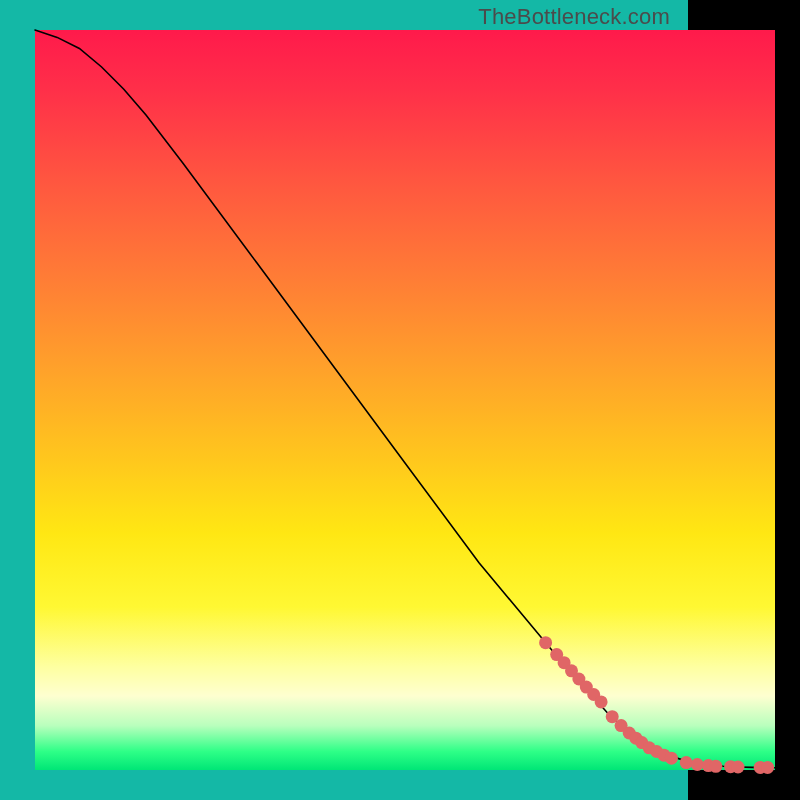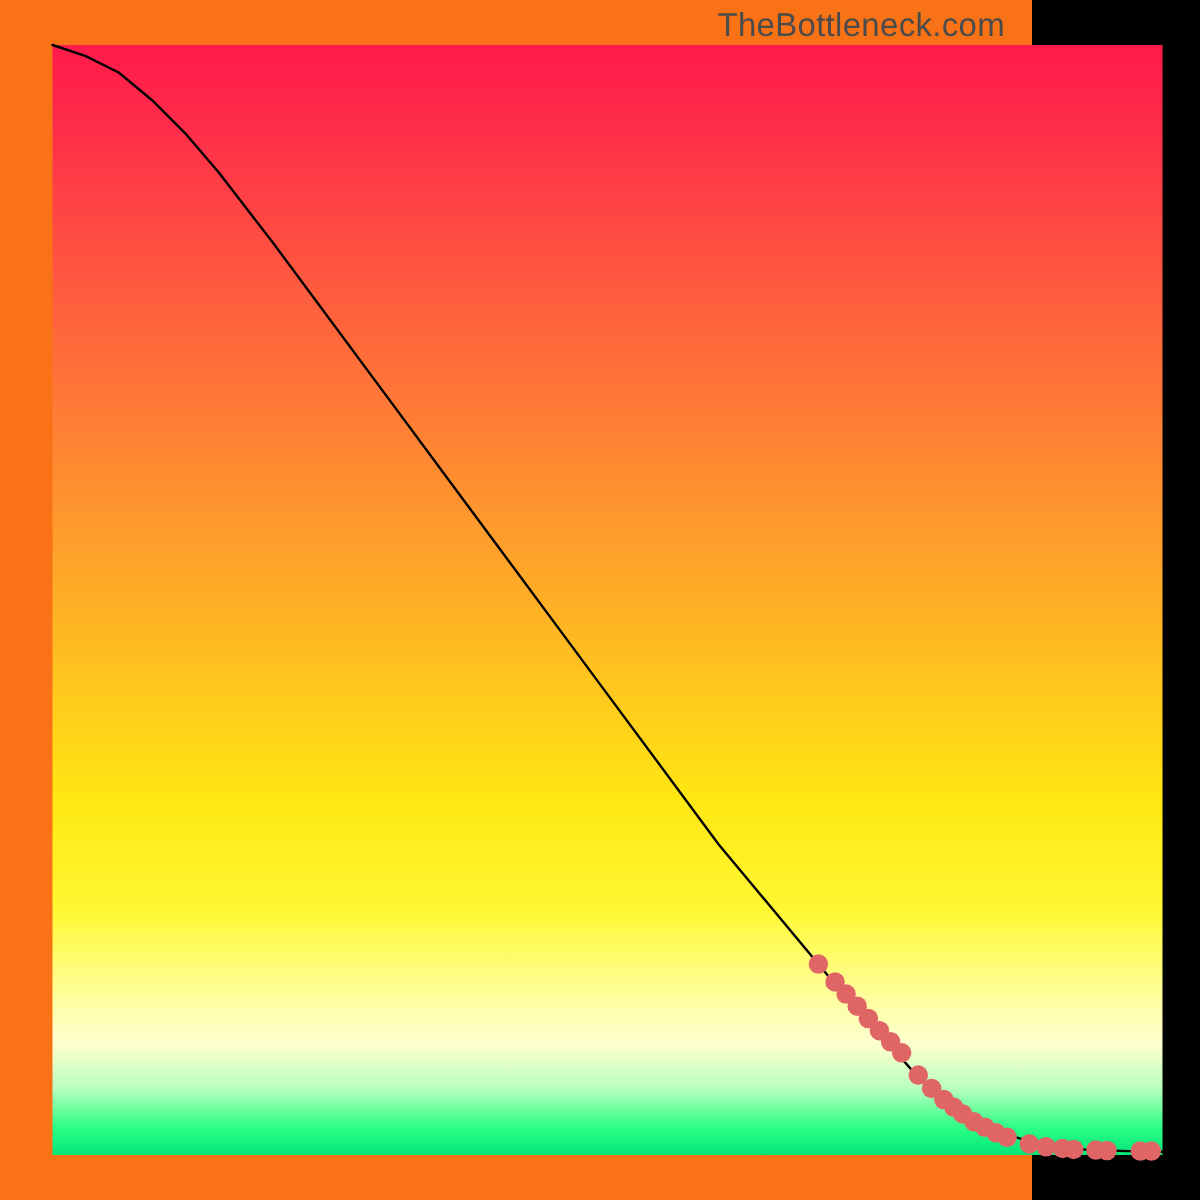--- a/index.html
+++ b/index.html
@@ -8,21 +8,21 @@
     width: 800px;
     height: 800px;
     background: #000;
     overflow: hidden;
     font-family: Arial, Helvetica, sans-serif;
   }
   .frame {
     position: relative;
     width: 688px;
     height: 800px;
-    background: #f97316;
+    background: #14b8a6;
   }
   .watermark {
     position: absolute;
     top: 4px;
     right: 18px;
     color: #4b4b4b;
     font-size: 22px;
     letter-spacing: 0.2px;
     font-weight: 500;
     user-select: none;

